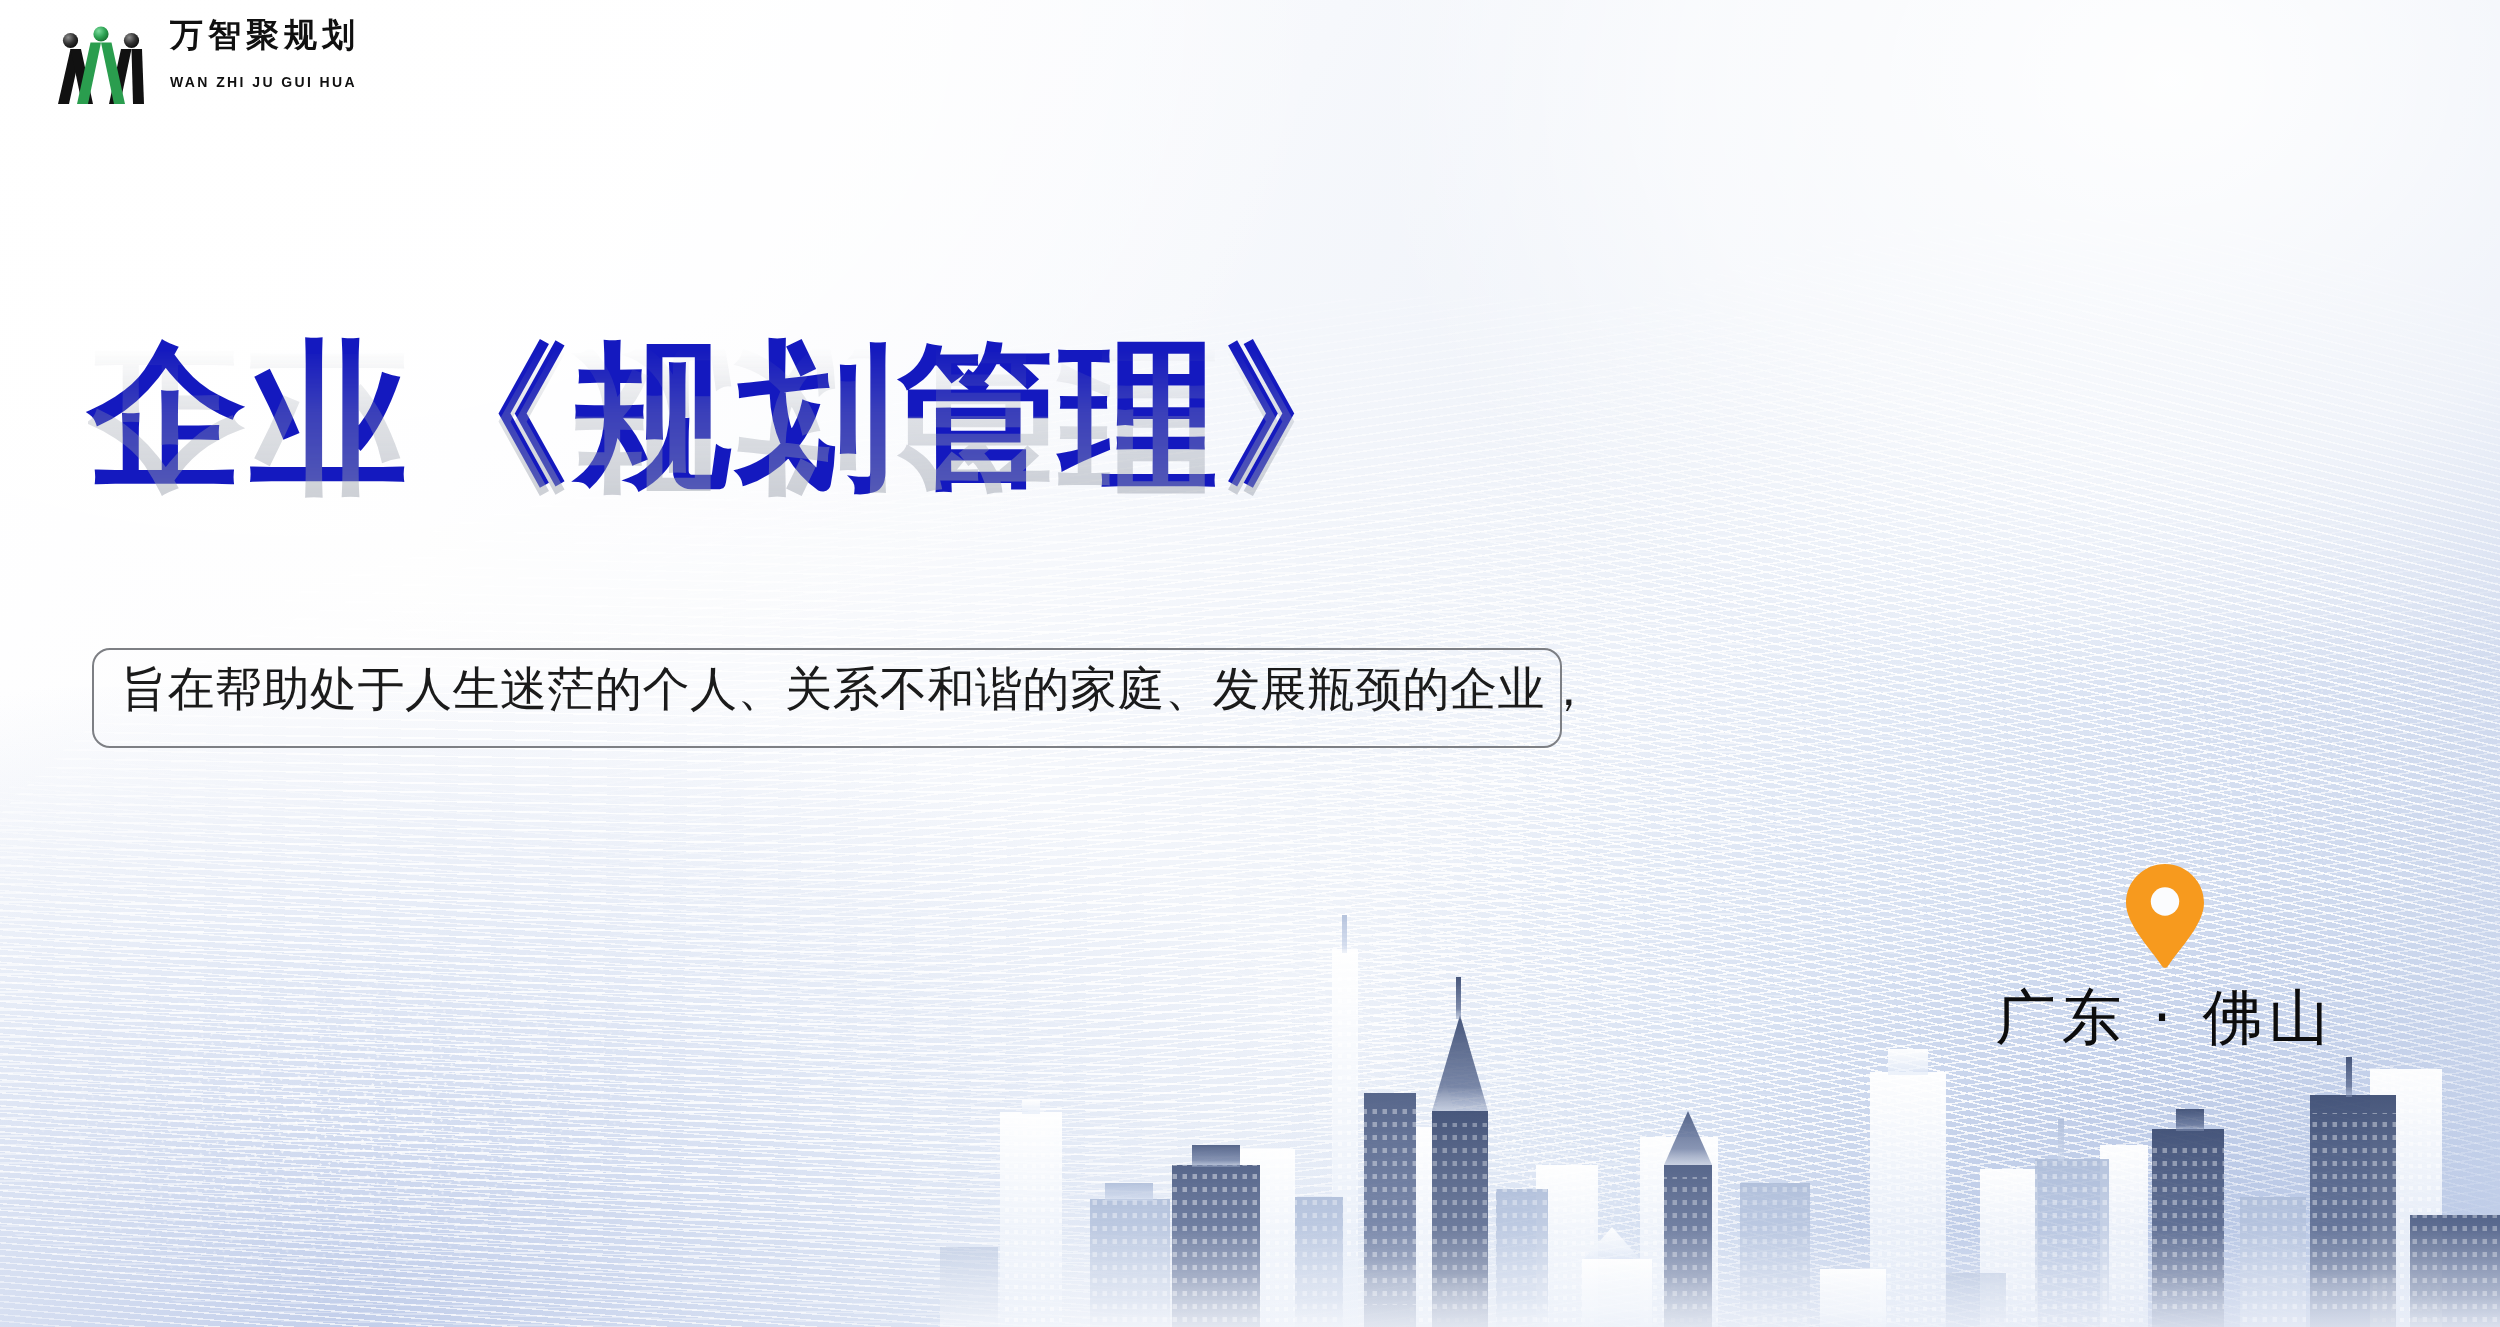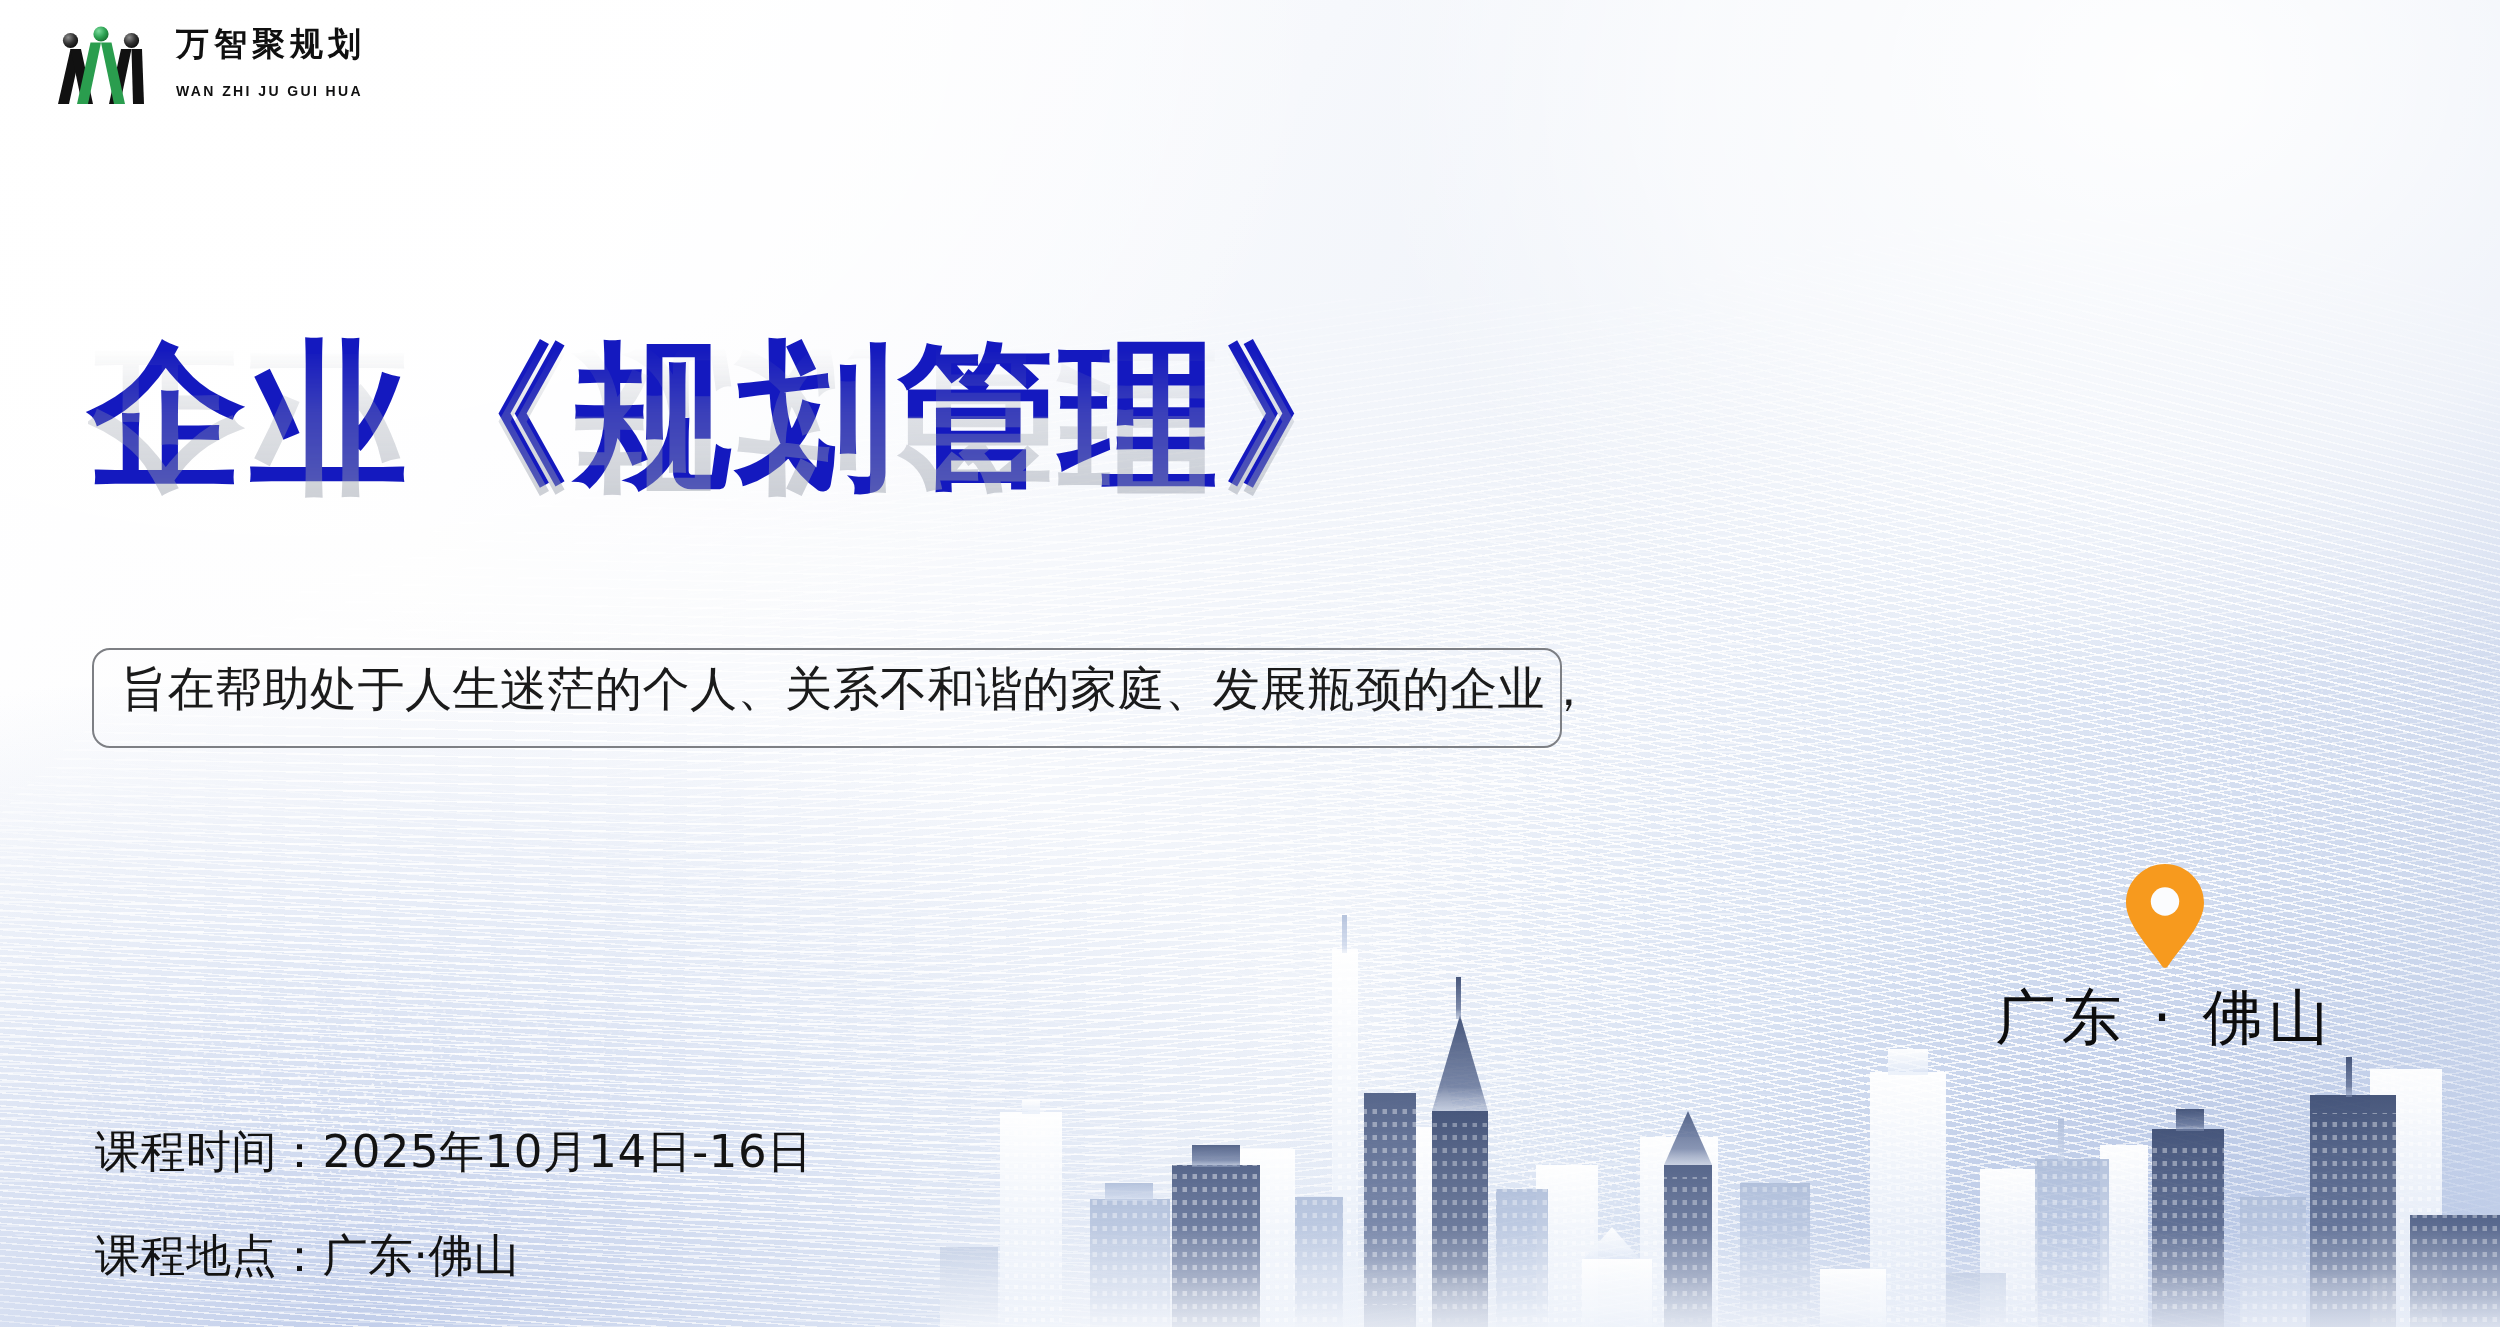--- a/index.html
+++ b/index.html
@@ -107,21 +107,21 @@
     -webkit-mask-image:radial-gradient(ellipse 50% 50% at 50% 50%, #000 0%, transparent 75%);
             mask-image:radial-gradient(ellipse 50% 50% at 50% 50%, #000 0%, transparent 75%);
     opacity:.7;
   }
 
   
   .skyline{position:absolute;right:0;bottom:0;width:1560px;height:430px;}
   .skyline svg{display:block;width:100%;height:100%;}
 
   
-  .logo{position:absolute;left:46px;top:18px;display:flex;align-items:center;gap:20px;}
+  .logo{position:absolute;left:46px;top:18px;display:flex;gap:14px;}
   .logo-mark{width:110px;height:88px;display:block;}
   .logo-text{display:flex;flex-direction:column;line-height:1;}
   .logo-cn{
     font-family:"DejaVu Sans","Liberation Sans",sans-serif;
     font-size:33px;font-weight:700;color:#101010;letter-spacing:5px;
   }
   .logo-en{
     font-family:"Liberation Sans",sans-serif;
     font-size:14px;font-weight:700;color:#101010;letter-spacing:2.4px;margin-top:24px;
   }
@@ -360,24 +360,20 @@
   <div class="title-wrap">
     <div class="title">企业《规划管理》</div>
     <div class="title-reflect" aria-hidden="true">企业《规划管理》</div>
   </div>
 
   <div class="desc-box">
     <div class="desc-line">旨在帮助处于人生迷茫的个人、关系不和谐的家庭、发展瓶颈的企业，</div>
   </div>
 
 
-  <div class="course-info">
-    <div class="course-row">课程时间：2025年10月14日-16日</div>
-    <div class="course-row">课程地点：广东·佛山</div>
-  </div>
 
   <div class="loc-block">
     <svg class="pin" viewBox="0 0 82 108" xmlns="http://www.w3.org/2000/svg">
       <path d="M41 2 C19.5 2 2 19.4 2 40.9 C2 62 26 86 38.3 104.4 C39.6 106.3 42.4 106.3 43.7 104.4 C56 86 80 62 80 40.9 C80 19.4 62.5 2 41 2 Z" fill="#F79A1E"></path>
       <circle cx="41" cy="39.5" r="14.2" fill="#fbfcfe"></circle>
     </svg>
     <div class="loc-label">广东 · 佛山</div>
   </div>
 
 </div>

